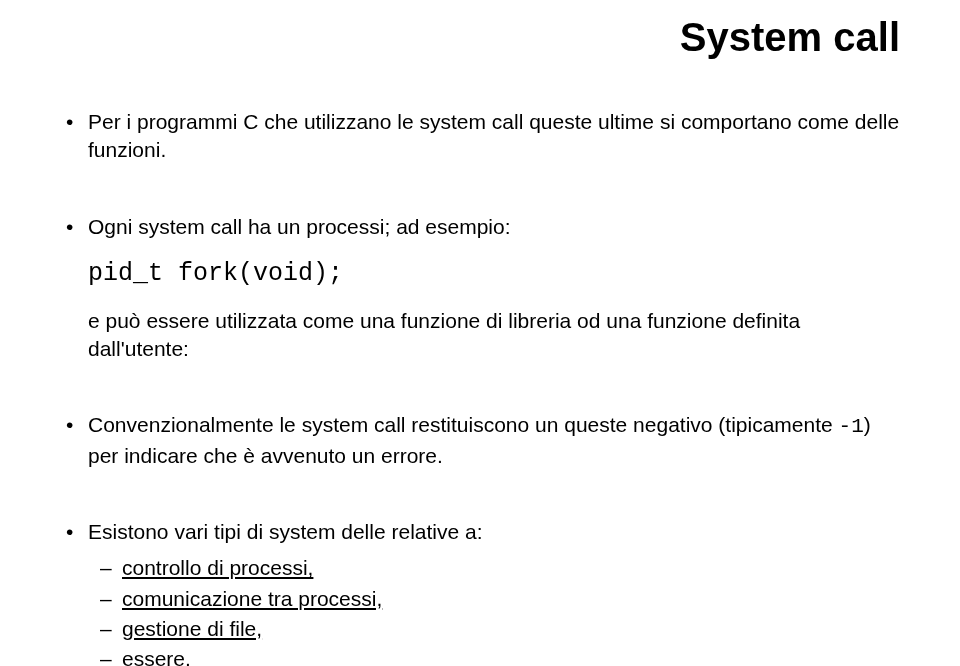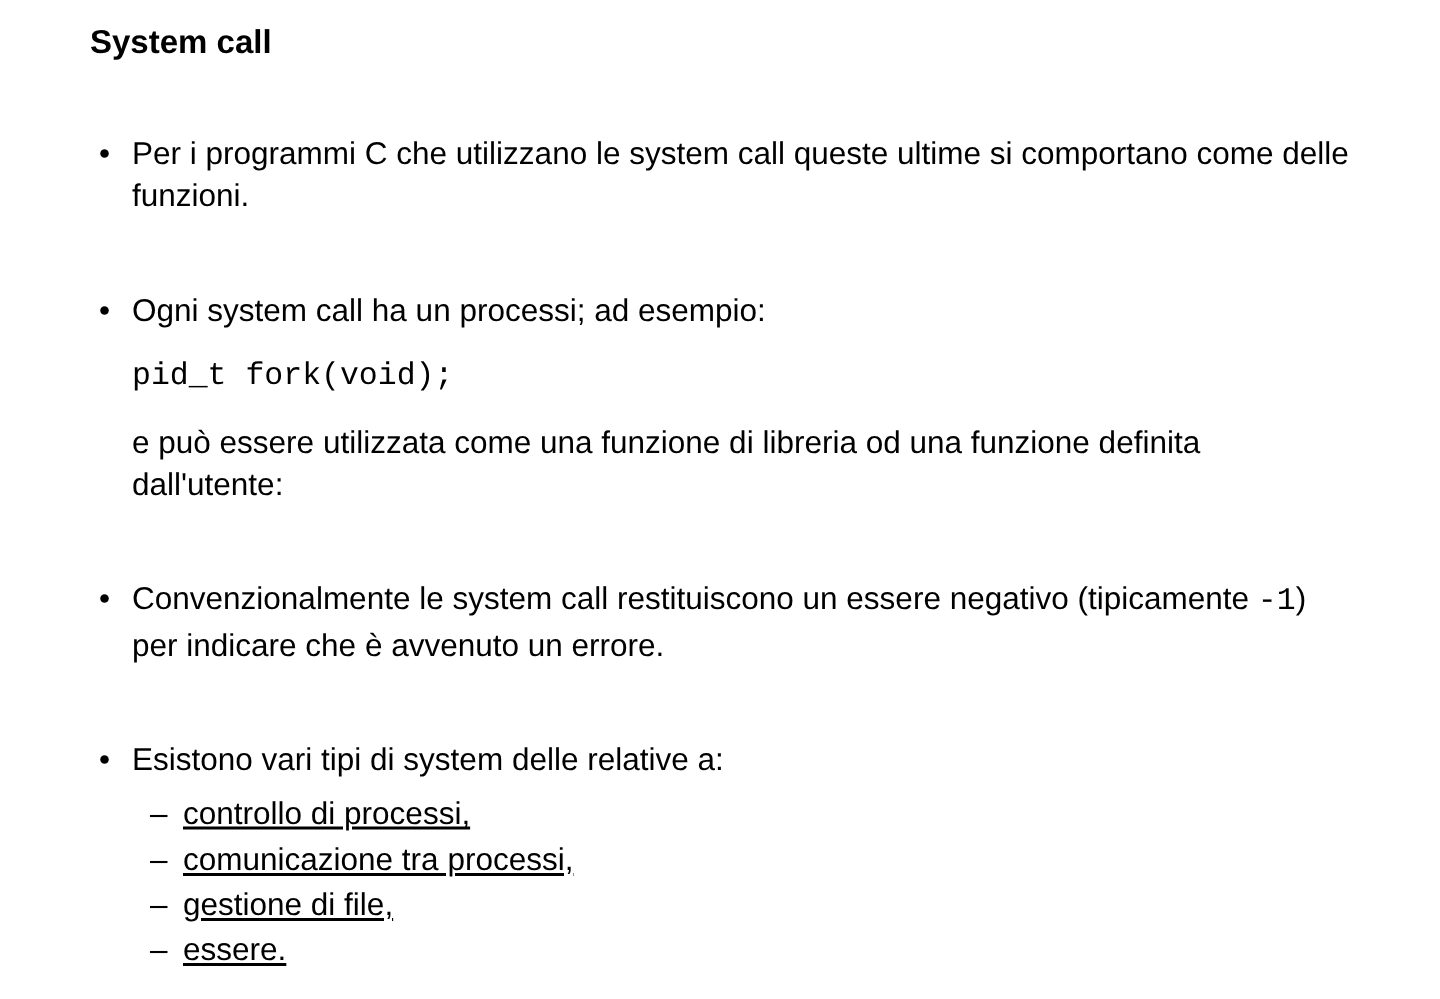--- a/index.html
+++ b/index.html
@@ -10,22 +10,22 @@
       background: #ffffff;
       font-family: "Trebuchet MS", "Lucida Sans", Verdana, sans-serif;
       color: #000000;
       box-sizing: border-box;
     }
     .page {
       padding: 15px 60px 30px 60px;
       box-sizing: border-box;
     }
     .title {
-      text-align: left;
-      font-size: 22px;
+      text-align: right;
+      font-size: 40px;
       font-weight: bold;
       margin-bottom: 35px;
     }
     ul.bullets {
       list-style: none;
       padding: 0;
       margin: 0;
     }
     ul.bullets > li {
       position: relative;
@@ -37,21 +37,21 @@
     }
     ul.bullets > li::before {
       content: "•";
       position: absolute;
       left: 6px;
       top: 0;
       font-size: 21px;
     }
     .code-block {
       font-family: "Courier New", Courier, monospace;
-      font-size: 21px;
+      font-size: 25px;
       margin: 14px 0 14px 0;
       line-height: 1.5;
       white-space: pre;
     }
     .inline-code {
       font-family: "Courier New", Courier, monospace;
     }
     ul.sub {
       list-style: none;
       padding: 0;
@@ -85,21 +85,21 @@
       <span>Per i programmi C che utilizzano le system call queste ultime si comportano come delle funzioni.</span>
     </li>
 
     <li>
       <span>Ogni system call ha un processi; ad esempio:</span>
       <div class="code-block">pid_t fork(void);</div>
       <span>e può essere utilizzata come una funzione di libreria od una funzione definita dall'utente:</span>
     </li>
 
     <li>
-      <span>Convenzionalmente le system call restituiscono un essere negativo (tipicamente </span><span class="inline-code">-1</span><span>) per indicare che è avvenuto un errore.</span>
+      <span>Convenzionalmente le system call restituiscono un queste negativo (tipicamente </span><span class="inline-code">-1</span><span>) per indicare che è avvenuto un errore.</span>
     </li>
 
     <li>
       <span>Esistono vari tipi di system delle relative a:</span>
       <ul class="sub">
         <li><span>controllo di processi,</span></li>
         <li><span>comunicazione tra processi,</span></li>
         <li><span>gestione di file,</span></li>
         <li><span>essere.</span></li>
       </ul>

